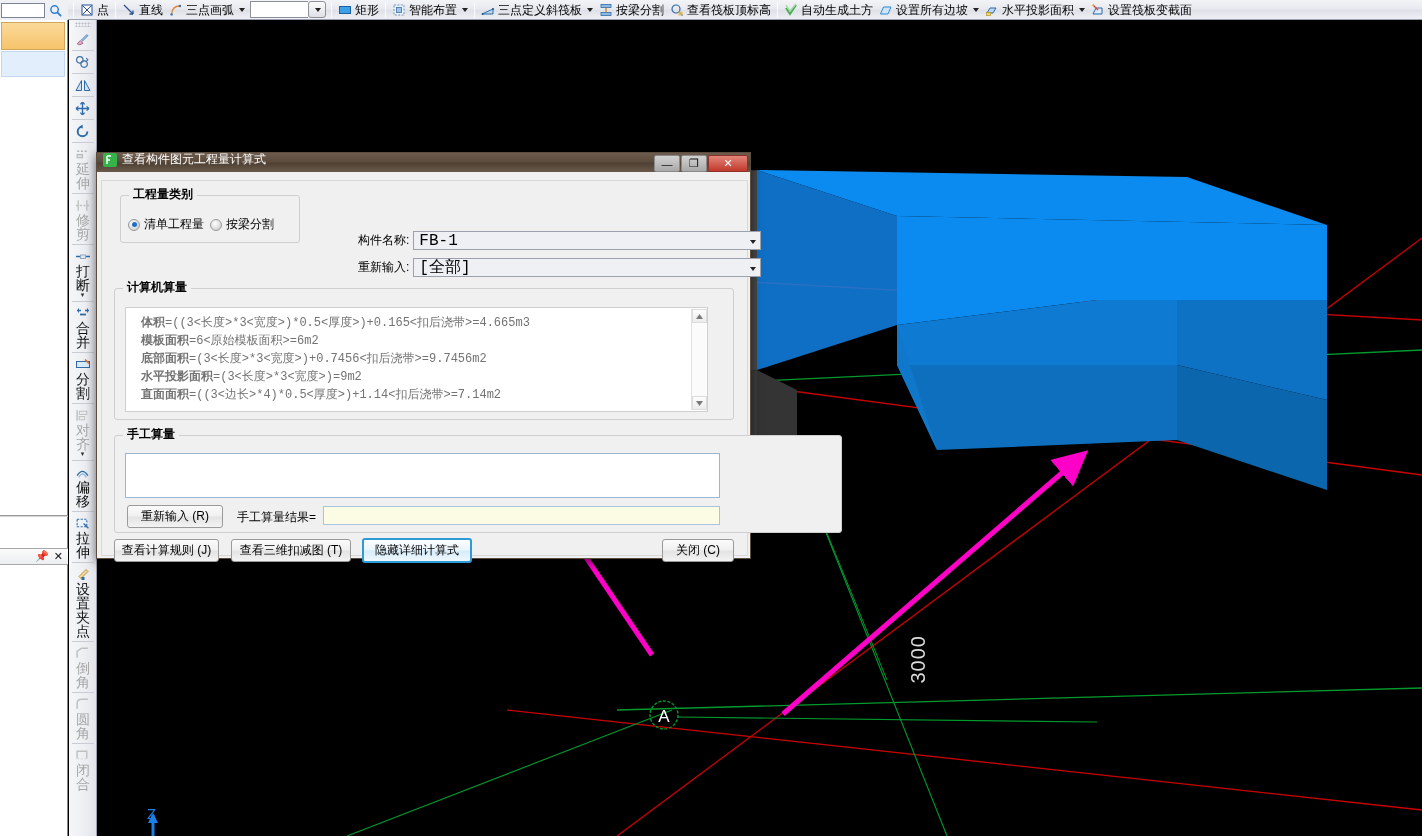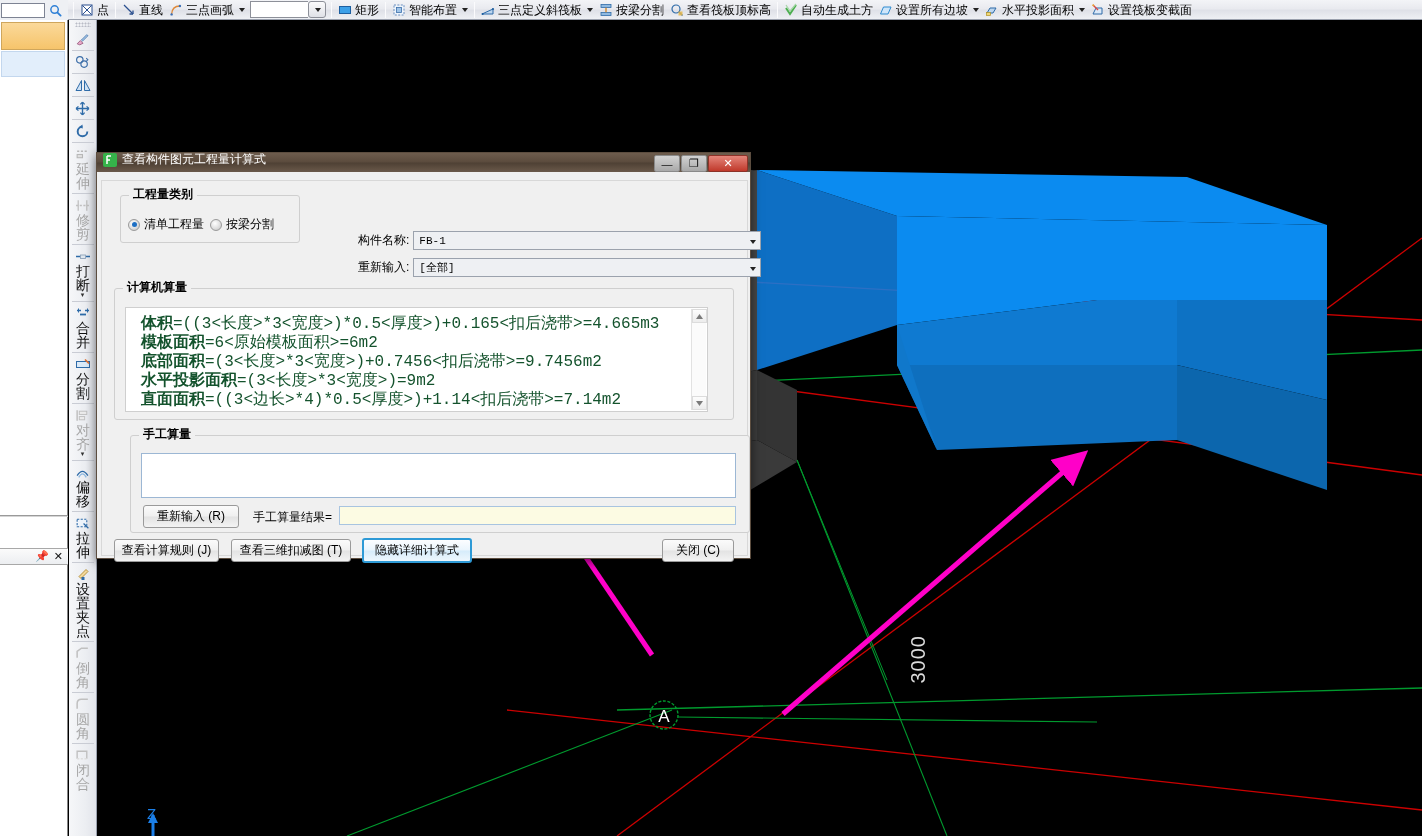--- a/index.html
+++ b/index.html
@@ -123,30 +123,30 @@
     background: radial-gradient(circle at 40% 35%, #ffffff, #dcdcdc 60%, #bdbdbd 100%);
     border: 1px solid #9a9a9a; position: relative; }
   .rdot.on::after { content: ""; position: absolute; left: 2.5px; top: 2.5px; width: 5px; height: 5px; border-radius: 50%; background: #1d6fc4; }
 
   .fldrow { position: absolute; display: flex; align-items: center; margin-left: 48px; }
   .fldrow .lb { font-size: 12px; color: #000; margin-right: 4px; }
   .combobox {
     height: 19px; border: 1px solid #9ba2ad; background: #eef0f3;
     display: flex; align-items: center; position: relative;
   }
-  .combobox .val { font-size: 11px; padding-left: 5px; color: #000; font-family: "Liberation Mono", monospace; }
+  .combobox .val { font-size: 16px; padding-left: 5px; color: #000; font-family: "Liberation Mono", monospace; }
   .combobox .arw { position: absolute; right: 2px; top: 3px; width: 13px; height: 13px;
     display: flex; align-items: center; justify-content: center; }
 
   #formulaBox {
     position: absolute; left: 10px; top: 18px; width: 583px; height: 105px;
     background: #fff; border: 1px solid #cfcfcf;
   }
   #formulaBox .inner { position: absolute; left: 1px; top: 1px; right: 16px; bottom: 1px; overflow: hidden; padding: 5px 0 0 14px; }
-  .fline { font-size: 16px; line-height: 17px; color: #14532d; white-space: nowrap; font-family: "Liberation Mono", "DejaVu Sans Mono", monospace; }
+  .fline { font-size: 12px; line-height: 17px; color: #737373; white-space: nowrap; font-family: "Liberation Mono", "DejaVu Sans Mono", monospace; }
   .fline b { font-family: "Liberation Sans", sans-serif; font-weight: bold; }
   #fscroll { position: absolute; right: 1px; top: 1px; width: 15px; bottom: 1px;
     background: #fbfbfb; border-left: 1px solid #e2e2e2; }
   #fscroll .sb { position: absolute; left: 0; width: 15px; height: 14px;
     background: linear-gradient(to bottom,#fdfdfd,#ececec); border: 1px solid #dcdcdc;
     display: flex; align-items: center; justify-content: center; cursor: pointer; }
   #fscroll .up { top: 0; } #fscroll .dn { bottom: 0; }
 
   #manualInput {
     position: absolute; left: 10px; top: 17px; width: 595px; height: 45px;
@@ -668,21 +668,21 @@
             </div>
             <div class="sb dn">
               <svg width="7" height="5" viewBox="0 0 7 5">
                   <path d="M3.5 5 L0 0 L7 0 Z" fill="#7a7a7a"></path>
                 </svg>
             </div>
           </div>
         </div>
       </div>
 
-      <div class="gbox" style="left:12px; top:254px; width:620px; height:98px;margin-left:16px;">
+      <div class="gbox" style="left:12px; top:254px; width:728px; height:98px;">
         <span class="glegend">手工算量</span>
         <div id="manualInput"></div>
         <div class="btn" style="position:absolute; left:12px; top:69px; width:96px;">重新输入 (R)</div>
         <span class="plain" style="position:absolute; left:122px; top:73px;">手工算量结果=</span>
         <div id="resultField" style="left:208px; top:70px; width:397px;"></div>
       </div>
 
       <div class="btn" style="position:absolute; left:12px; top:358px; width:105px;">查看计算规则 (J)</div>
       <div class="btn" style="position:absolute; left:129px; top:358px; width:120px;">查看三维扣减图 (T)</div>
       <div class="btn hl" style="position:absolute; left:260px; top:357px; width:110px; height:25px;">隐藏详细计算式</div>

